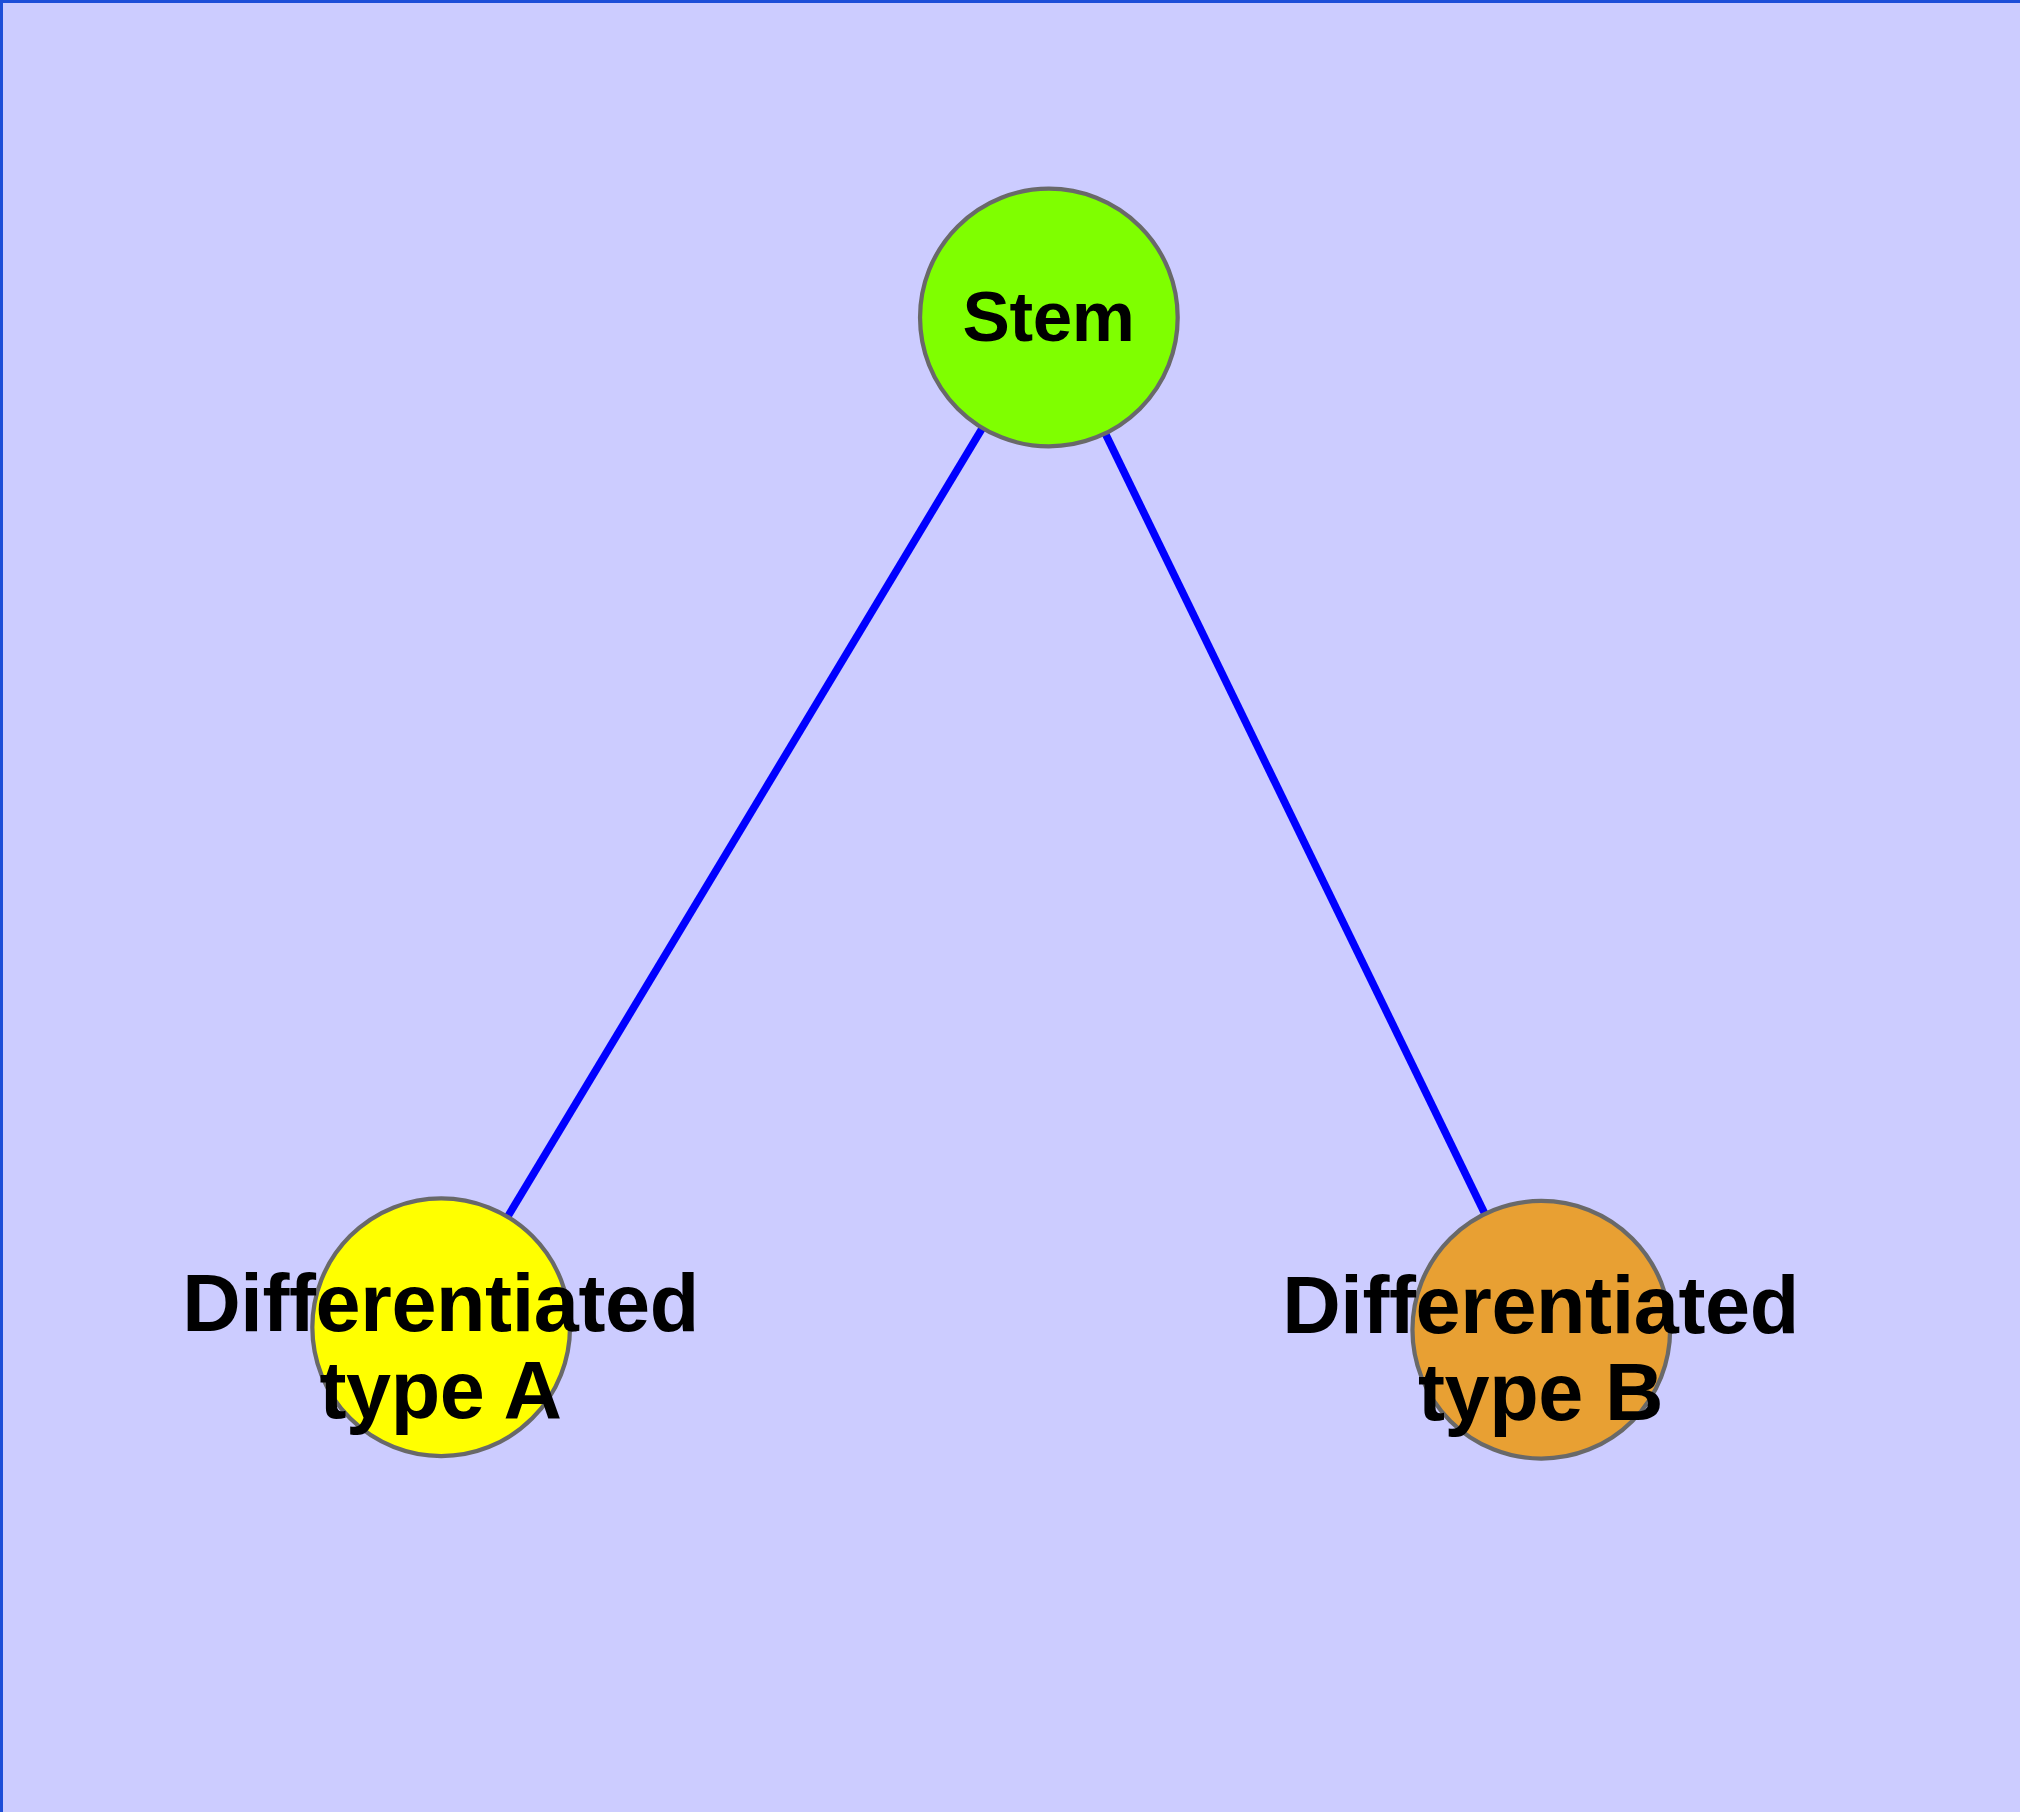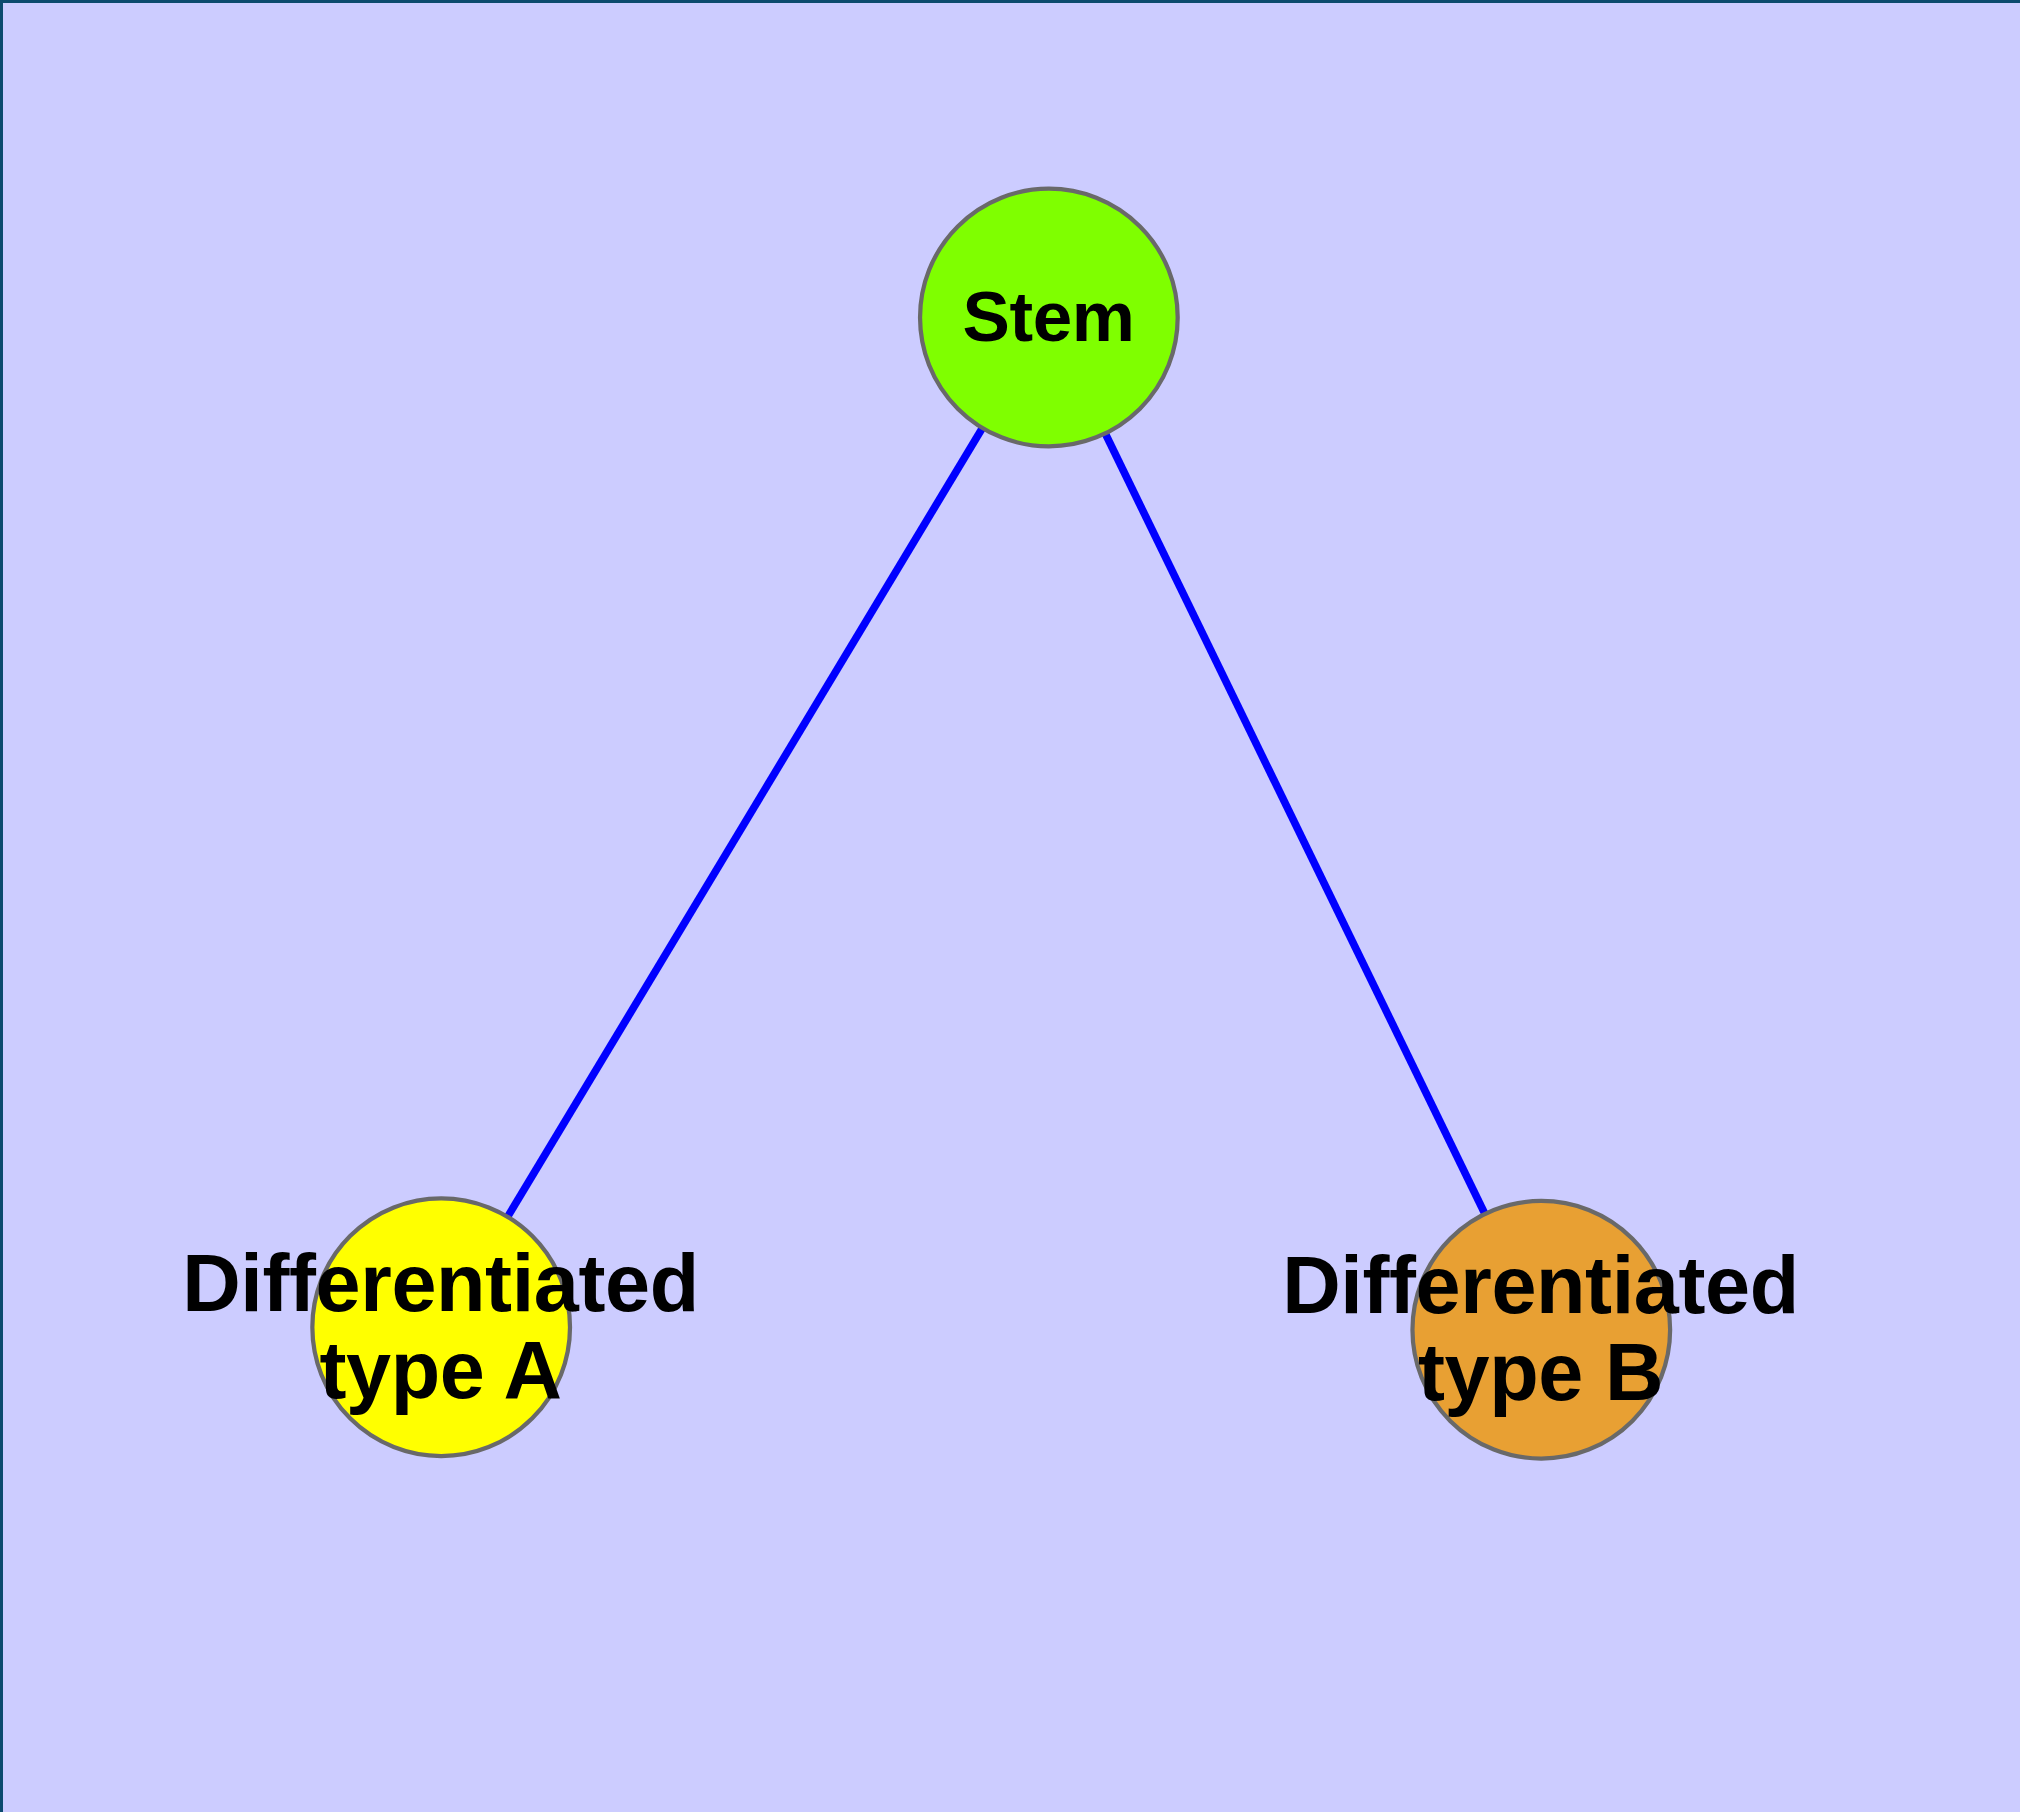--- a/index.html
+++ b/index.html
@@ -4,21 +4,21 @@
 <style>
   html, body {
     margin: 0;
     padding: 0;
     background: #ffffff;
   }
   #canvas {
     position: relative;
     width: 2021px;
     height: 1812px;
-    background: #0c4a6e;
+    background: #1d4ed8;
     overflow: hidden;
     font-family: "Liberation Sans", "DejaVu Sans", sans-serif;
   }
   #plot-area {
     position: absolute;
     left: 2.5px;
     top: 2.5px;
     width: 2018px;
     height: 1810px;
     background: #ccccff;
@@ -41,20 +41,21 @@
     white-space: pre;
     line-height: 1.08;
     pointer-events: none;
     letter-spacing: -0.4px;
   }
   #label-stem {
     font-size: 71px;
   }
   #label-a, #label-b {
     font-size: 81px;
+    margin-top: 20px;
   }
 </style>
 </head>
 <body>
 
 <div id="canvas">
   <div id="plot-area">
 
     <svg id="graph-svg" viewBox="0 0 2381 2135" preserveAspectRatio="none">
       <g id="edge-layer">

